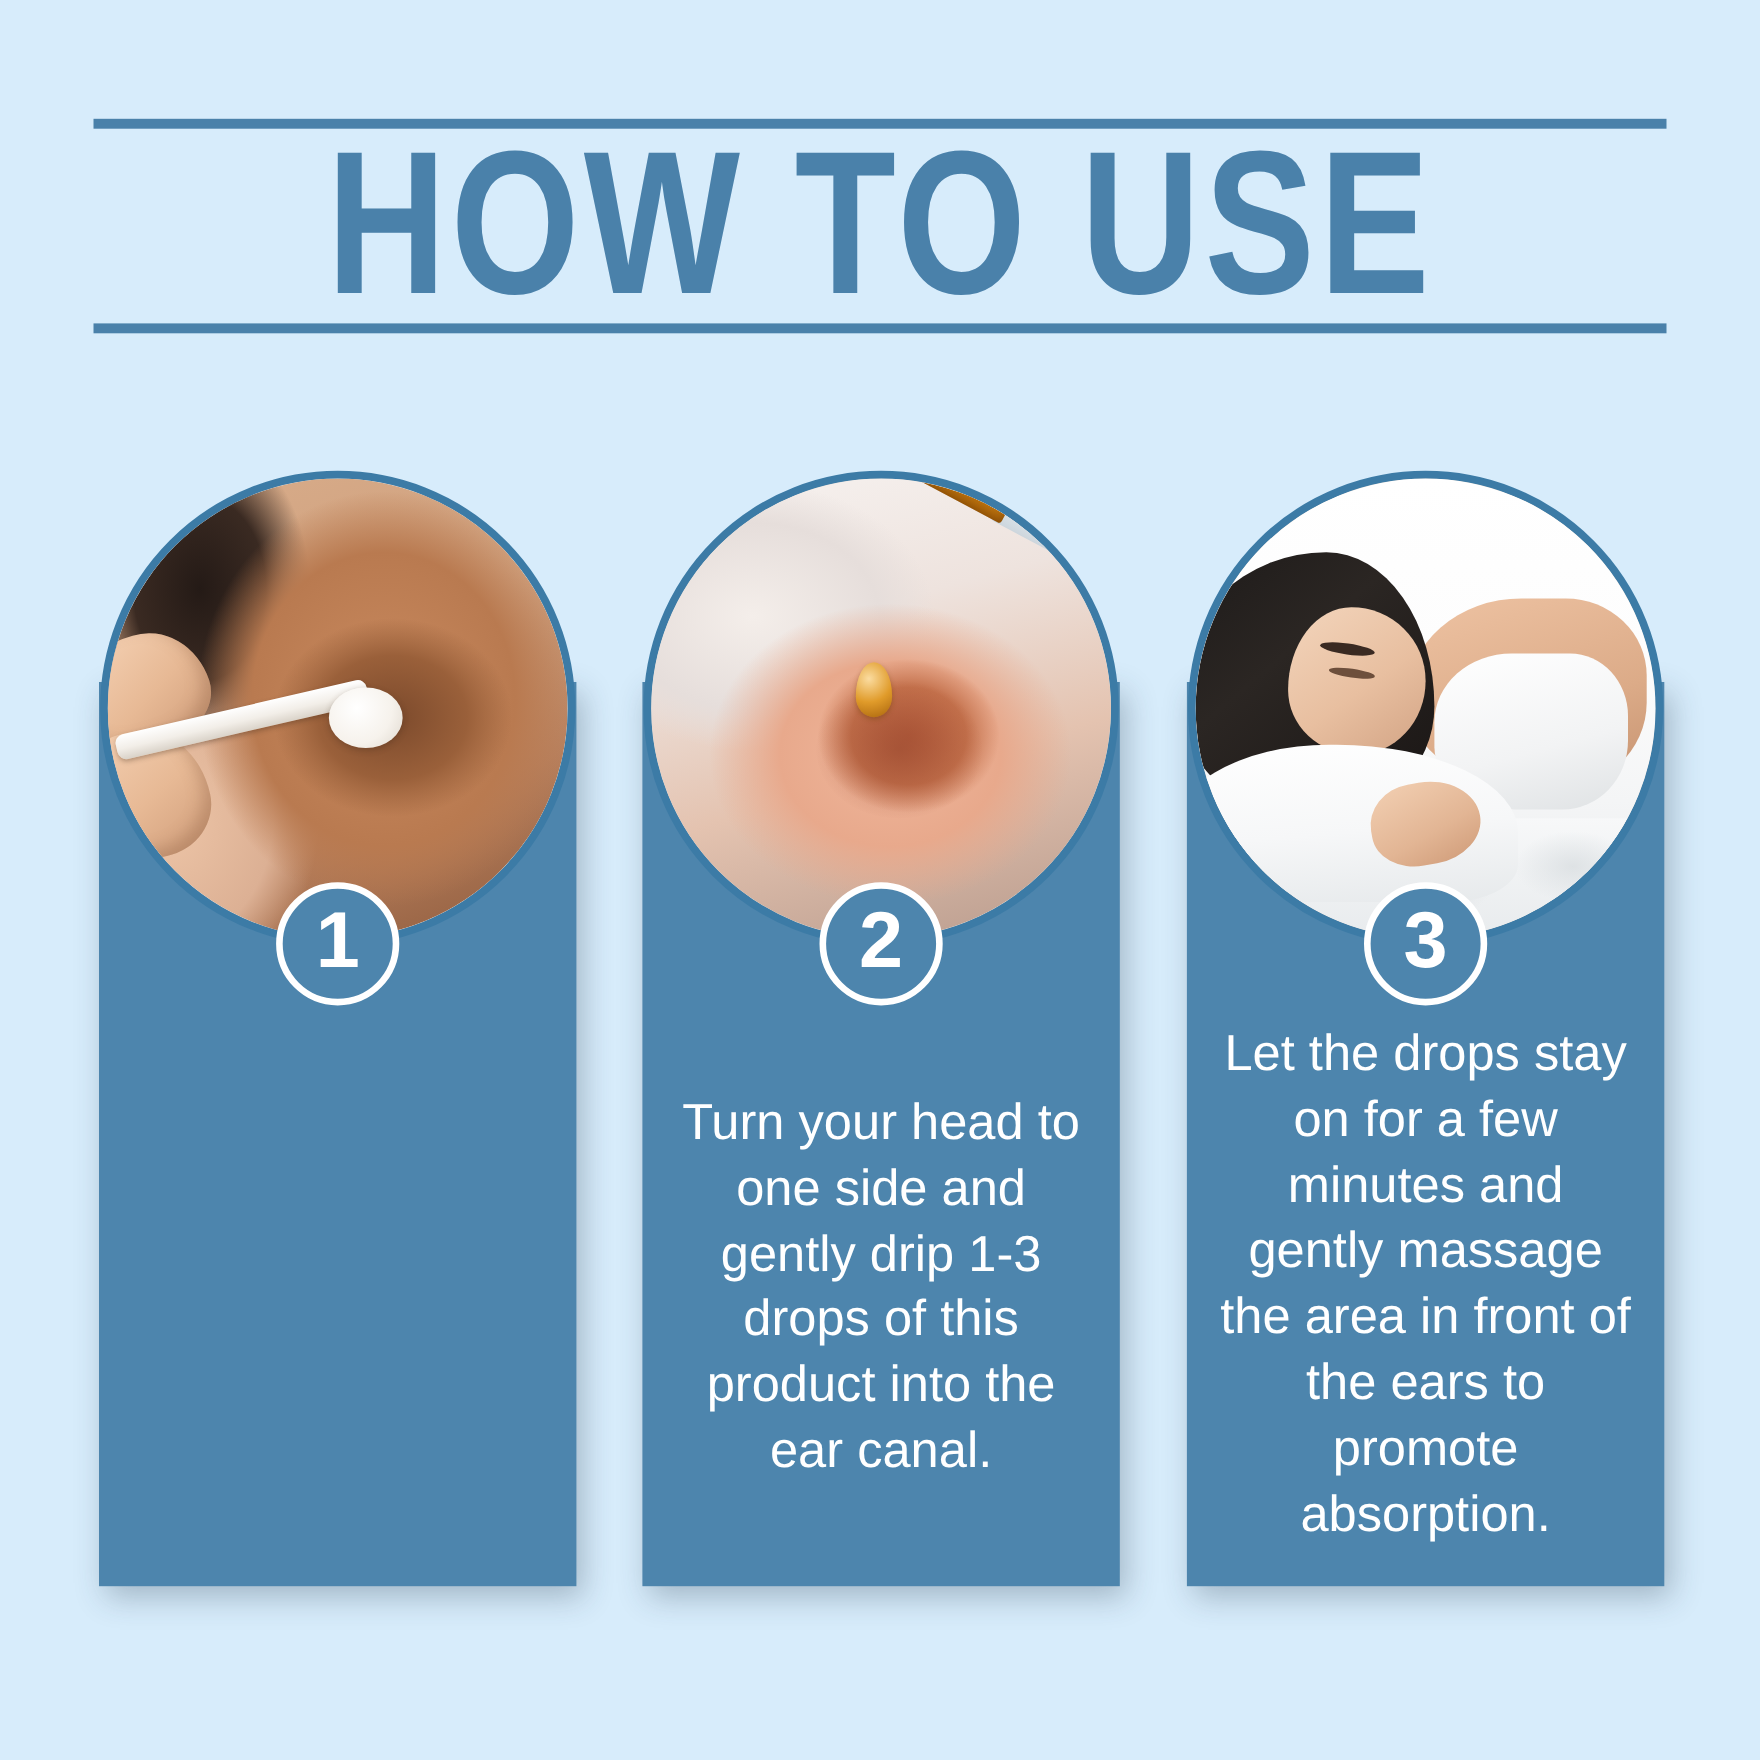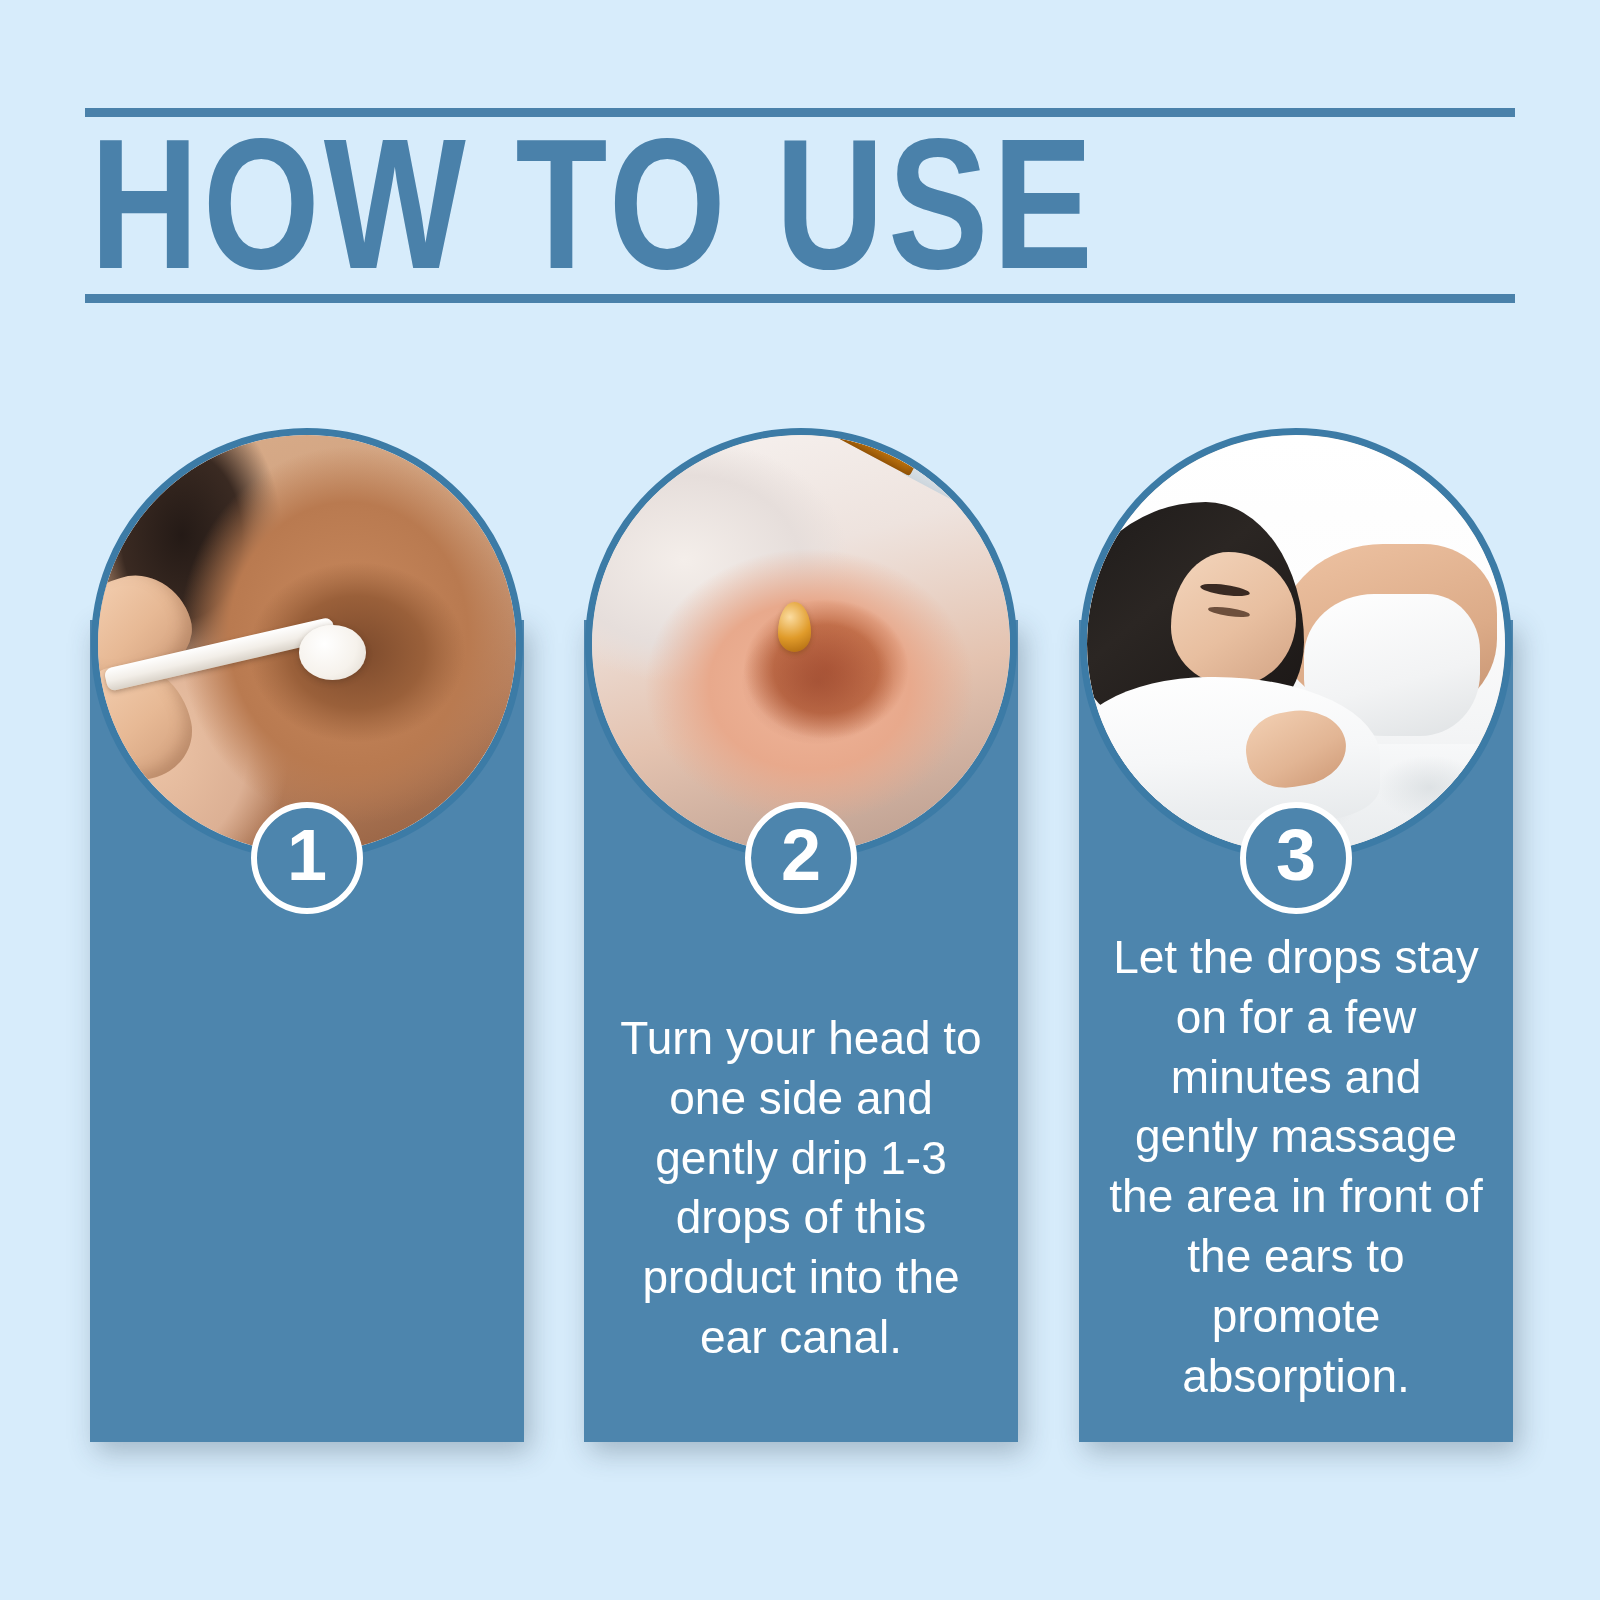--- a/index.html
+++ b/index.html
@@ -29,20 +29,21 @@
     background: #4a81aa;
   }
   .rule-top { position: absolute; top: 0; left: 0; }
   .rule-bottom { position: absolute; bottom: 0; left: 0; }
   .page-title {
     position: absolute;
     left: 0;
     right: 0;
     top: 50%;
     transform: translateY(-52%);
+    text-align: center;
     color: #4a81aa;
     font-family: "Liberation Sans Narrow", "Liberation Sans", sans-serif;
     font-weight: bold;
     font-size: 152px;
     letter-spacing: 4px;
     line-height: 1;
     transform-origin: center;
   }
   .page-title span.inner {
     display: inline-block;
@@ -293,21 +294,21 @@
     position: absolute;
     left: 26px;
     right: 26px;
     color: #ffffff;
     font-size: 46px;
     line-height: 1.30;
     text-align: center;
     font-weight: 300;
   }
   .card-1 .card-text { top: 470px; }
-  .card-2 .card-text { top: 389px; }
+  .card-2 .card-text { top: 370px; }
   .card-3 .card-text { top: 308px; }
 </style>
 </head>
 <body>
 
 <div class="header">
   <div class="rule rule-top"></div>
   <div class="page-title">
     <span class="inner">HOW TO USE</span>
   </div>

